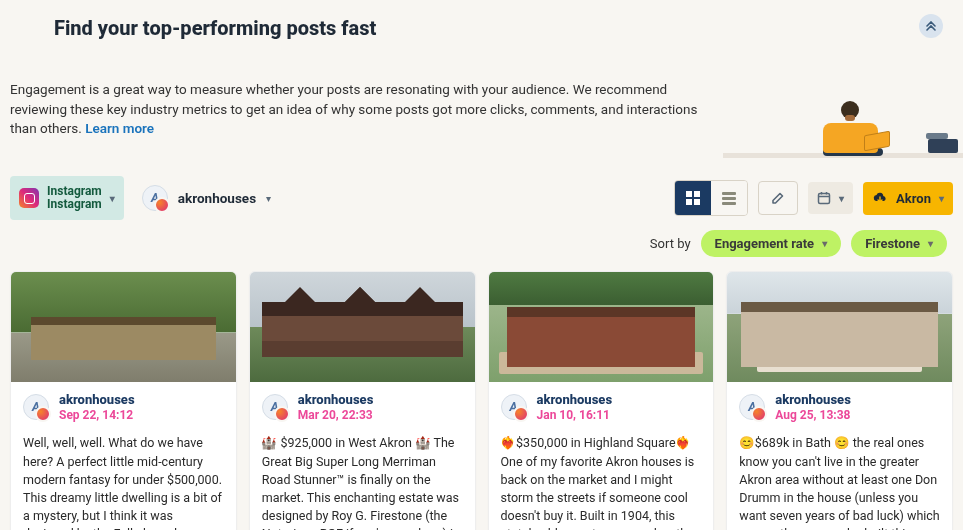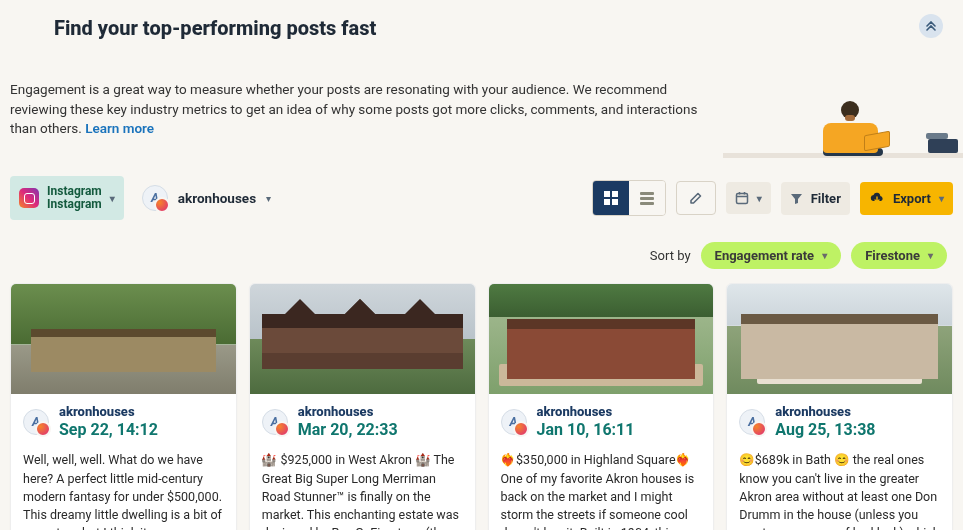--- a/index.html
+++ b/index.html
@@ -71,21 +71,21 @@
   .seg.list-v .bars { display:flex; flex-direction:column; gap:2px;}
   .seg.list-v .bars span { width:14px;height:3px;background:#8a8a7a;border-radius:1px;}
   .icon-btn {
     width:40px;height:34px;border:1px solid #d9d3c7;border-radius:4px;background:#f8f6f2;
     display:flex;align-items:center;justify-content:center;cursor:pointer;color:#5a6a7a;
   }
   .btn.export { background:#f7b500; color:#1f2a37;}
   .btn.export .cloud { color:#1f2a37; }
   .btn.filter .fic, .btn.date .cal { color:#5a6a7a; }
 
-  .sort-row { display:flex; justify-content:flex-end; align-items:center; gap:10px; margin-top:22px; padding-right:6px;}
+  .sort-row { display:flex; justify-content:flex-end; align-items:center; gap:10px; margin-top:10px; padding-right:6px;}
   .sort-label { font-size:13px; color:#333;}
   .pill {
     background:#bef264; border-radius:16px; padding:6px 14px;
     font-size:13px; font-weight:700; color:#3a3a3a; cursor:pointer;
     display:flex; align-items:center; gap:8px;
   }
   .pill .chev { font-size:10px; color:#6a6a6a;}
 
   .cards { display:flex; gap:12px; margin-top:14px; }
   .card {
@@ -116,21 +116,21 @@
   .house-c::before{content:"";position:absolute;left:10px;right:10px;bottom:8px;height:22px;background:#cbb89a;border-radius:2px;}
   .house-d { background:
     linear-gradient(#dfe6ea,#cad3d9) 0 0/100% 38% no-repeat,
     linear-gradient(#8ea37a,#6f8a5e) 0 100%/100% 62% no-repeat;}
   .house-d::after{content:"";position:absolute;left:14px;right:14px;top:30px;height:55px;background:#c9b9a3;
     border-top:10px solid #6b5a44;}
   .house-d::before{content:"";position:absolute;left:30px;right:30px;bottom:10px;height:28px;background:#e8dfd0;border-radius:2px;}
 
   .meta { padding:10px 12px 4px 12px; display:flex; gap:10px; align-items:center;}
   .meta .who { font-size:13px; font-weight:800; color:#1b3a62;}
-  .meta .when { font-size:16px; font-weight:700; color:#0f766e; margin-top:1px;}
+  .meta .when { font-size:12px; font-weight:700; color:#ec4899; margin-top:1px;}
   .meta-col { display:flex; flex-direction:column; }
   .excerpt { padding:8px 12px; font-size:12.5px; line-height:1.45; color:#2a2a2a;
     display:-webkit-box; -webkit-line-clamp:6; -webkit-box-orient:vertical; overflow:hidden;
     min-height:110px;
   }
   svg { display:block; }
 </style>
 </head>
 <body>
 
@@ -210,33 +210,27 @@
     <div class="btn date">
       <svg class="cal" width="14" height="14" viewBox="0 0 14 14">
         <rect x="1.5" y="2.5" width="11" height="10" rx="1.5" stroke="#5a6a7a" stroke-width="1.5" fill="none"></rect>
         <line x1="1.5" y1="5.5" x2="12.5" y2="5.5" stroke="#5a6a7a" stroke-width="1.5"></line>
         <line x1="4.5" y1="1" x2="4.5" y2="3.5" stroke="#5a6a7a" stroke-width="1.5"></line>
         <line x1="9.5" y1="1" x2="9.5" y2="3.5" stroke="#5a6a7a" stroke-width="1.5"></line>
       </svg>
       <span class="chev">▾</span>
     </div>
 
-    <div class="btn filter">
-      <svg class="fic" width="13" height="13" viewBox="0 0 13 13">
-        <path d="M1 2 H12 L8 7 V11 L5 12 V7 Z" fill="#5a6a7a"></path>
-      </svg>
-      <span>Filter</span>
-    </div>
 
     <div class="btn export">
       <svg class="cloud" width="16" height="12" viewBox="0 0 16 12">
         <path d="M4 9 A3 3 0 0 1 4.5 3.1 A3.5 3.5 0 0 1 11.3 4 A2.6 2.6 0 0 1 12 9 H4 Z" fill="#1f2a37"></path>
         <path d="M8 5 V10 M6 8 L8 10 L10 8" stroke="#f7b500" stroke-width="1.4" fill="none" stroke-linecap="round"></path>
       </svg>
-      <span>Export</span>
+      <span>Akron</span>
       <span class="chev">▾</span>
     </div>
   </div>
 
   <div class="sort-row">
     <span class="sort-label">Sort by</span>
     <div class="pill">
       <span>Engagement rate</span>
       <span class="chev">▾</span>
     </div>

